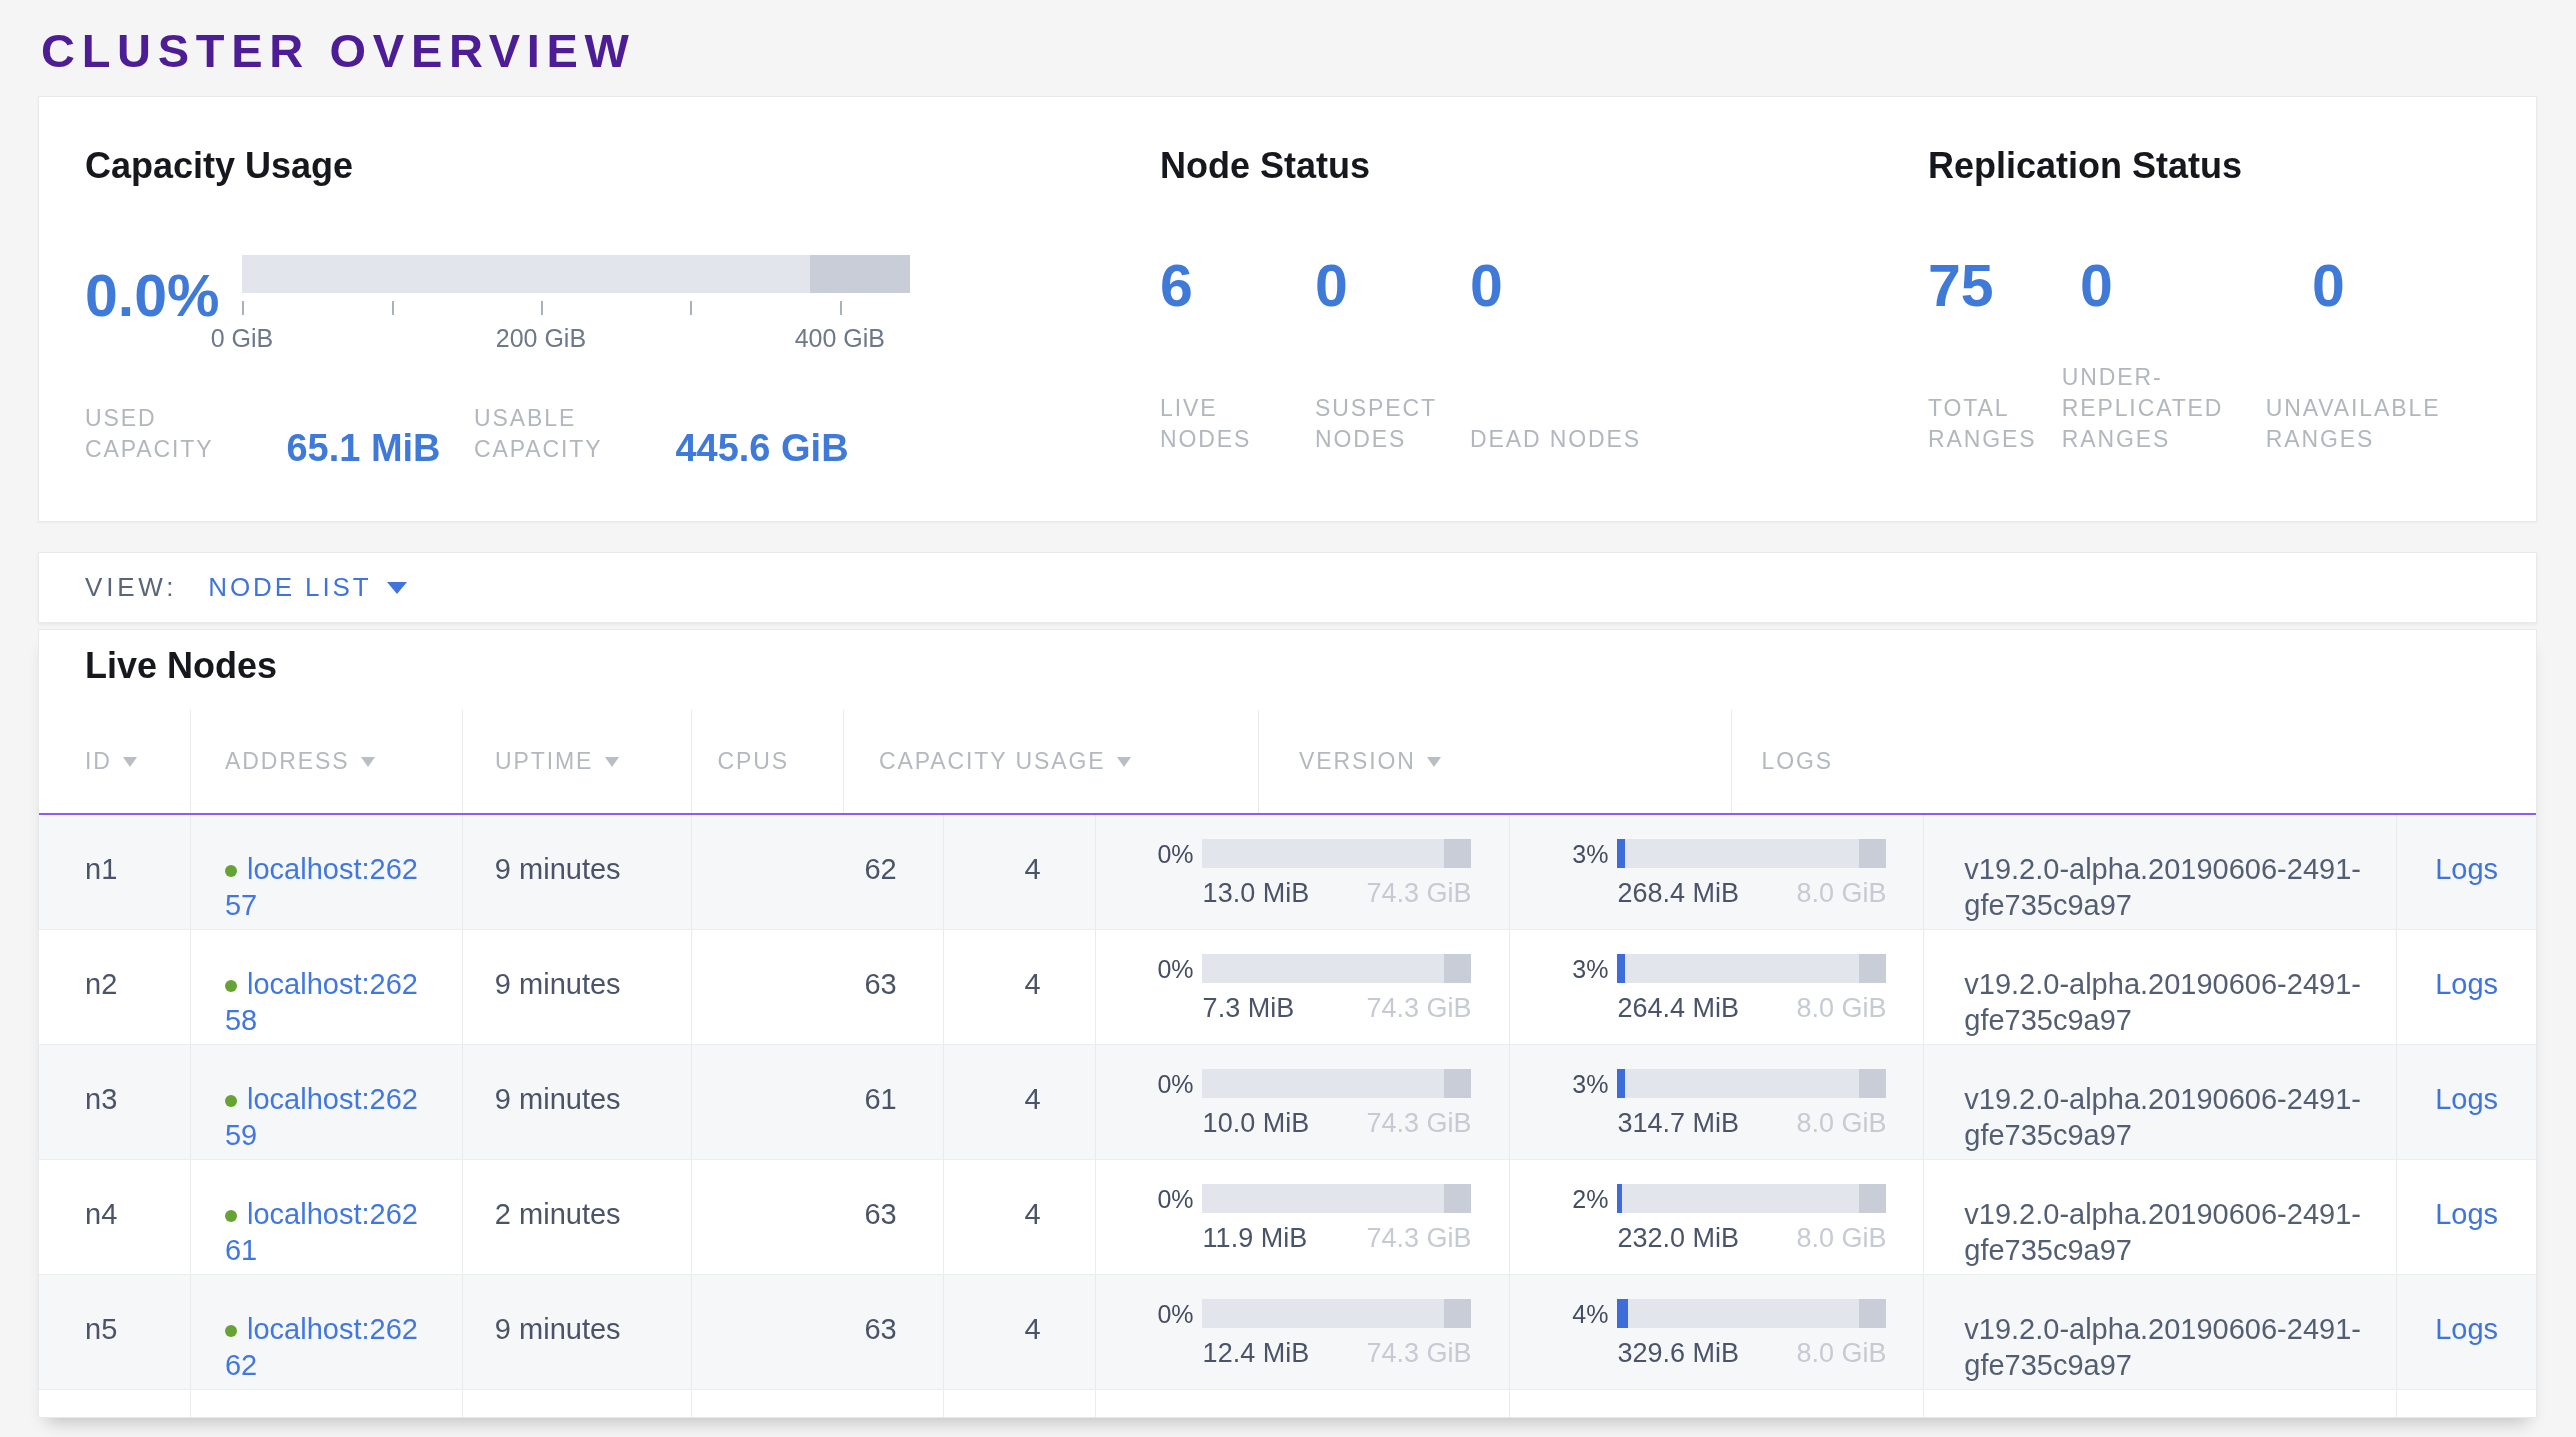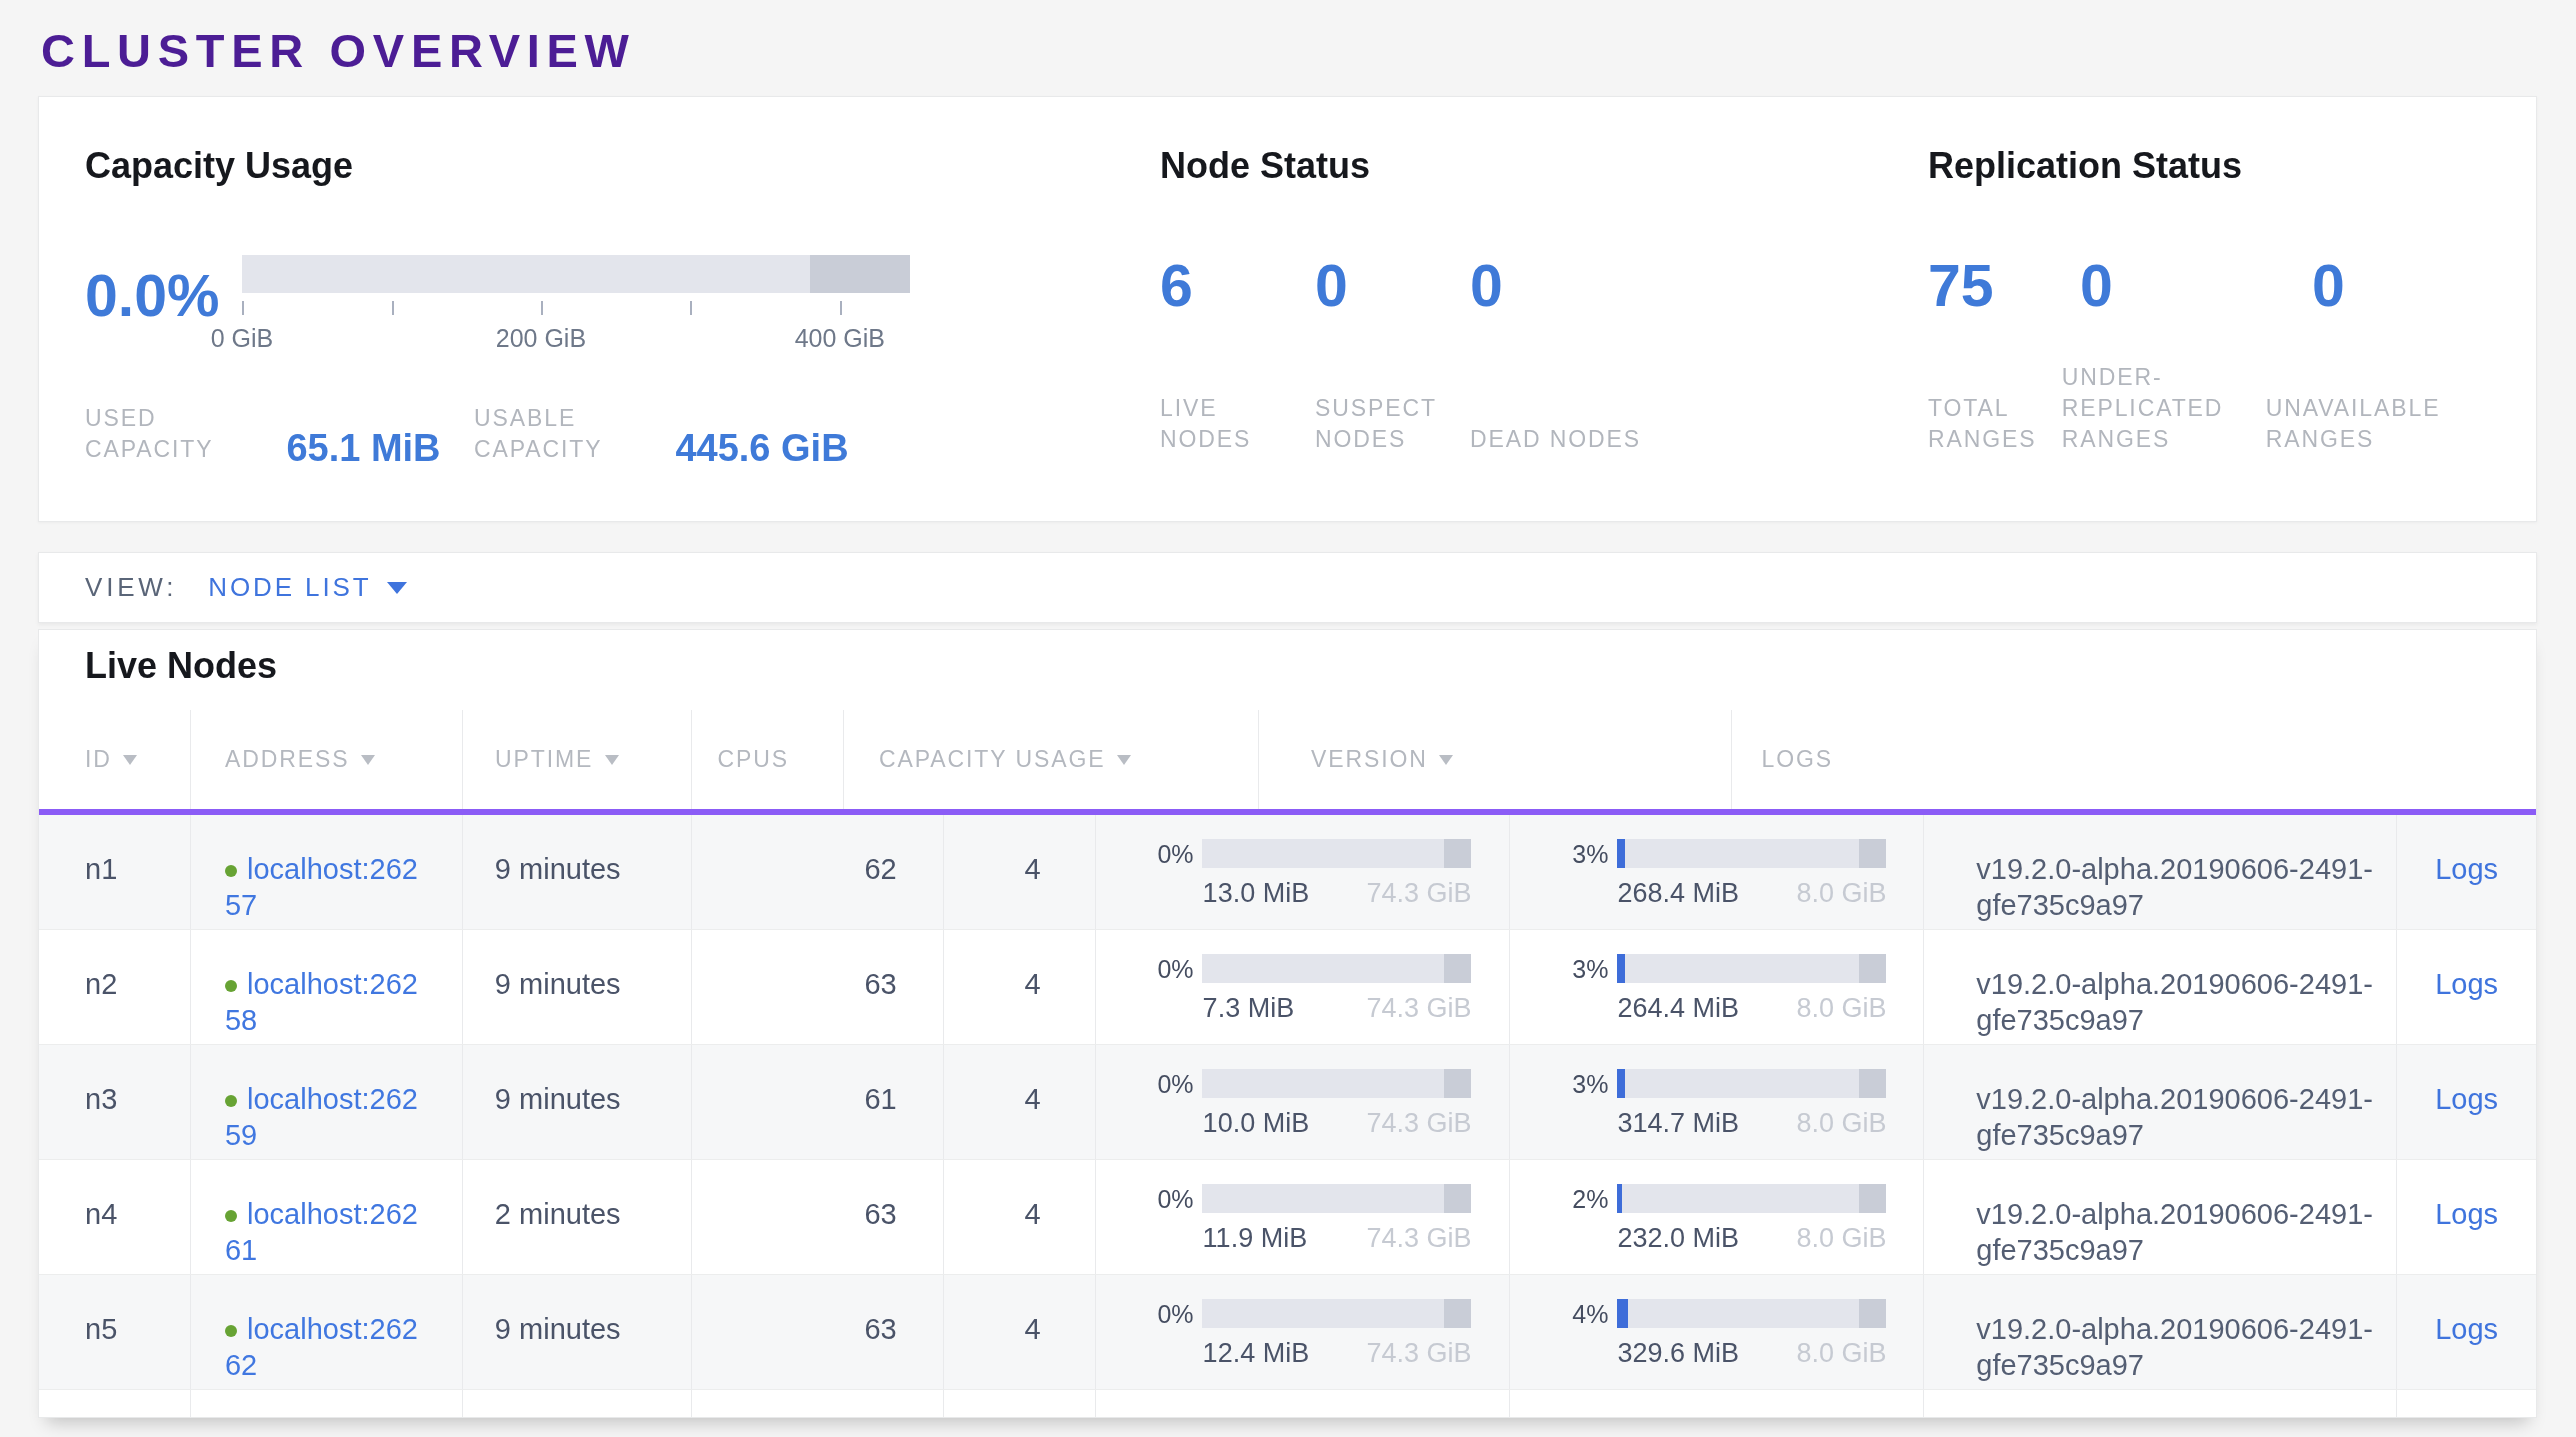--- a/index.html
+++ b/index.html
@@ -65,38 +65,38 @@
   .view-label { font-size:26px; letter-spacing:3.8px; color:#5a6578; }
   .view-select { display:flex; align-items:center; margin-left:31px; cursor:pointer; }
   .view-value { font-size:26px; letter-spacing:2.9px; color:#3f74dd; }
   .caret { margin-left:15.3px; width:0; height:0; border-left:10.5px solid transparent; border-right:10.5px solid transparent; border-top:12.5px solid #3f74dd; }
 
   
   #live-panel { left:38px; top:629px; width:2499px; height:789px; overflow:hidden;
     box-shadow:0 11.5px 17px -7.7px rgba(0,0,0,0.22); }
   #live-panel h2 { margin:15.3px 0 0 46px; font-size:36px; line-height:42px; font-weight:700; color:#16181d; }
 
-  .thead { display:flex; height:105px; margin-top:23px; border-bottom:6px solid #8b5cf6; }
+  .thead { display:flex; height:105px; margin-top:23px; border-bottom:2px solid #8b5cf6; }
   .th { display:flex; align-items:center; font-size:23px; letter-spacing:1.9px; color:#b4b8bf; white-space:nowrap; }
   .th + .th { border-left:1px solid #e9eaec; }
   .sort-arrow { margin-left:11.5px; width:0; height:0; border-left:7.7px solid transparent; border-right:7.7px solid transparent; border-top:10.5px solid #b9bdc4; }
 
   .tr { display:flex; height:115px; border-bottom:1px solid #eceded; background:#ffffff; }
   .tbody .tr:nth-child(odd) { background:#f6f7f8; }
   .td { font-size:29px; line-height:36px; color:#4a5368; padding-top:36px; }
   .td + .td { border-left:1px solid #e9eaec; }
 
   .c-id       { width:151px; padding-left:46px; }
   .c-address  { width:272px; padding-left:34px; }
   .c-uptime   { width:229px; padding-left:32px; }
   .c-replicas { width:252px; padding-right:46px; justify-content:flex-end; text-align:right; }
   .c-cpus     { width:152px; padding-right:54px; justify-content:flex-end; text-align:right; }
   .c-capacity { width:415px; padding-left:35px; }
   .c-mem      { width:414px; padding-left:35px; }
-  .c-version  { width:473px; padding-left:52px; }
+  .c-version  { width:473px; padding-left:40px; }
   .c-logs     { width:140px; padding-right:38px; justify-content:flex-end; text-align:right; }
 
   .addr-inner { width:207px; }
   .dot { display:inline-block; width:12.5px; height:12.5px; border-radius:50%; background:#67a334; margin-right:9.6px; vertical-align:1.9px; }
   a.addr { color:#4077e0; text-decoration:none; word-break:break-all; cursor:pointer; }
   .version-inner { width:406px; color:#545e73; overflow-wrap:break-word; }
   a.logs-link { color:#3f74dd; text-decoration:none; cursor:pointer; }
 
   .td.usage { padding-top:23px; }
   .bar-row { display:flex; align-items:center; height:31px; }

